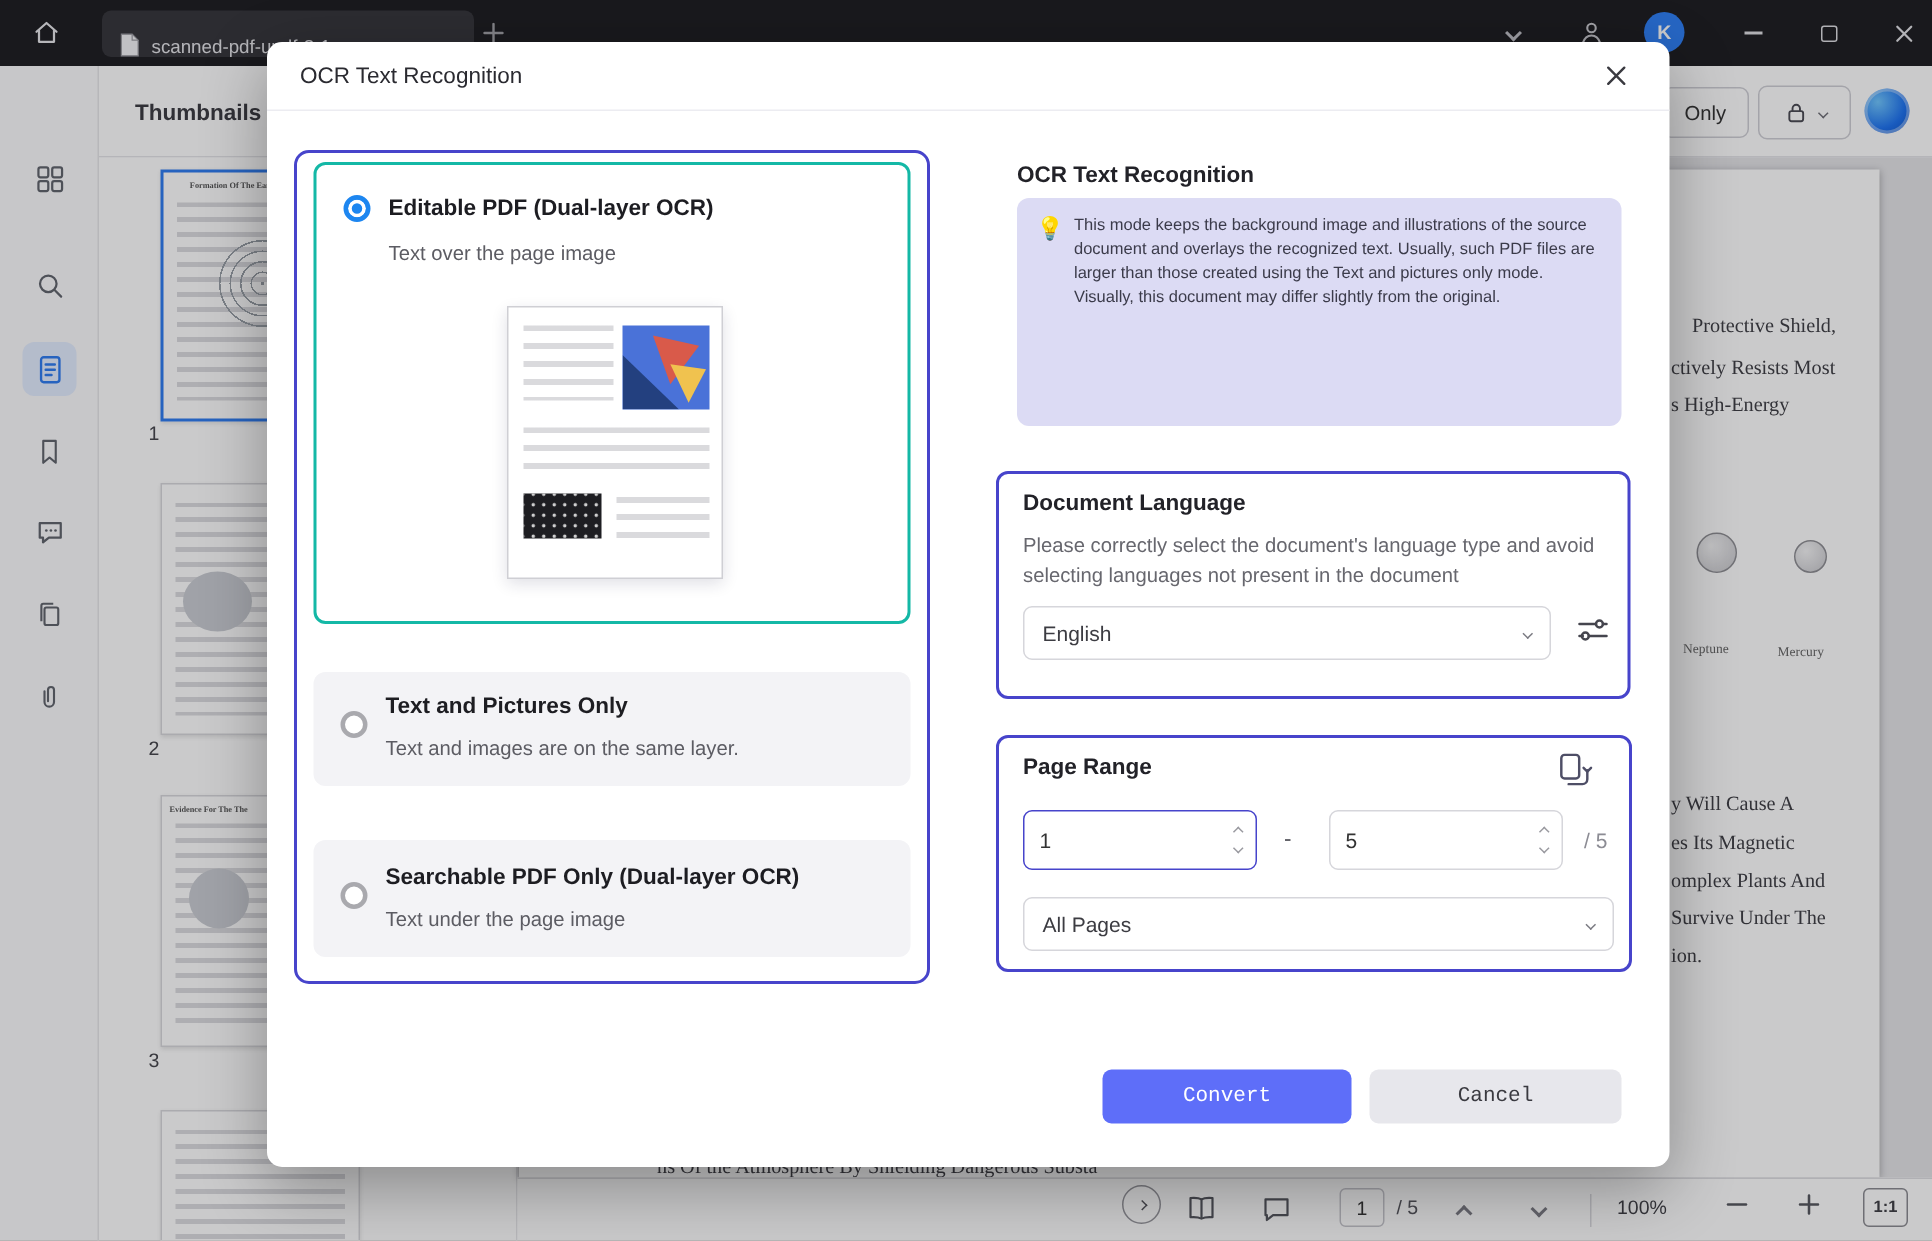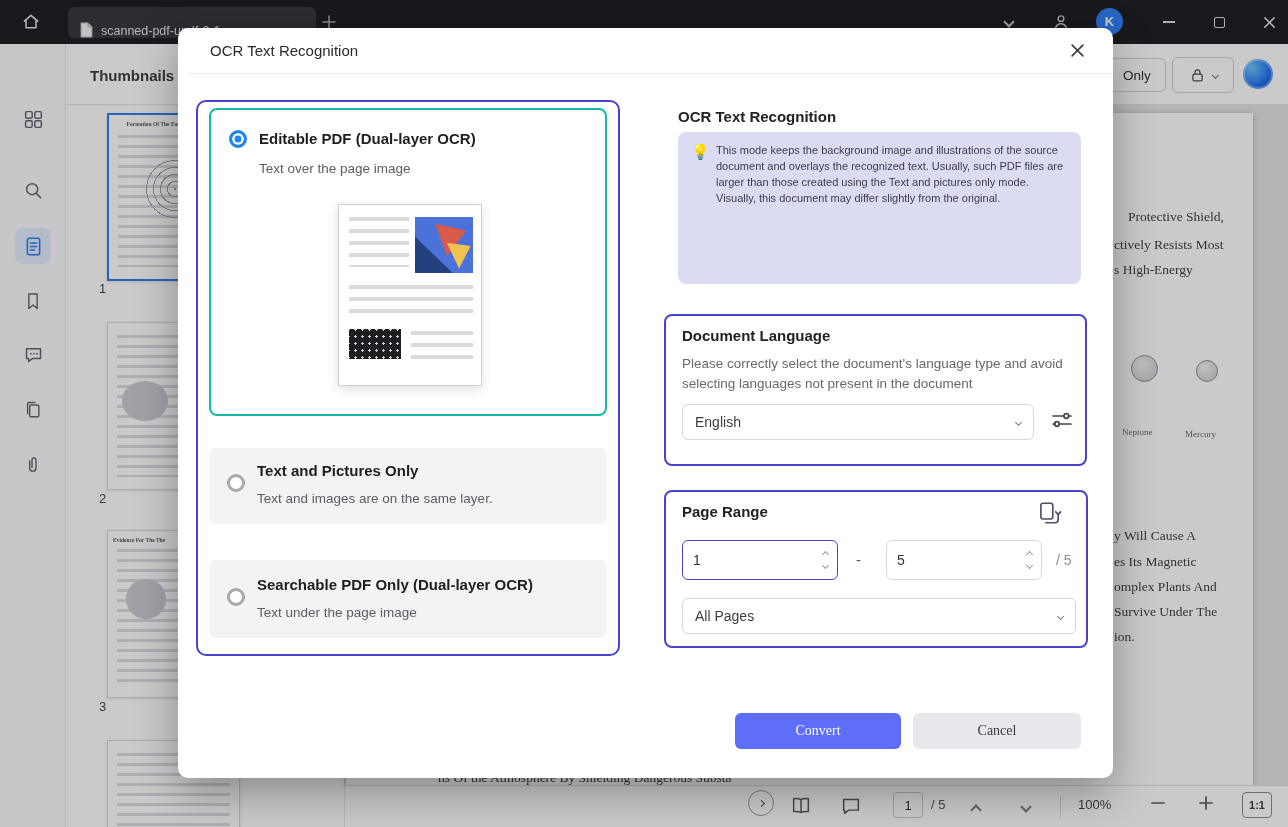--- a/index.html
+++ b/index.html
@@ -48,21 +48,21 @@
   
   .statusbar { background:#fff; border-top:1px solid #dedee2; }
   .st-text { font-size:13px; color:#55555c; }
   .circle-btn { width:26px; height:26px; border-radius:50%; border:1.5px solid #97979d; display:flex; align-items:center; justify-content:center; color:#55555c; cursor:pointer; background:#fff; }
   .pg-input { width:30px; height:26px; border:1px solid #c6c6cc; border-radius:4px; text-align:center; font-size:13px; color:#333; font-family:inherit; }
   .ratio-box { width:30px; height:26px; border:1.2px solid #8a8a90; border-radius:4px; font-size:11px; font-weight:700; color:#3e3e44; display:flex; align-items:center; justify-content:center; cursor:pointer; }
   .st-divider { width:1px; height:22px; background:#d9d9de; }
 
   
   .overlay { left:0; top:0; width:1288px; height:827px; background:rgba(12,12,18,.22); z-index:40; }
-  .modal { background:#fff; border-radius:10px; box-shadow:0 14px 44px rgba(0,0,0,.32); z-index:50;padding-left:10px; }
+  .modal { background:#fff; border-radius:10px; box-shadow:0 14px 44px rgba(0,0,0,.32); z-index:50; }
   .m-titlebar { display:flex; align-items:center; justify-content:space-between; height:46px; padding:0 22px; border-bottom:1px solid #ececf1; }
   .m-title { font-size:15px; font-weight:500; color:#2a2a30; }
   .m-close { width:28px; height:28px; display:flex; align-items:center; justify-content:center; cursor:pointer; }
 
   .opt-wrap { border:2px solid #4744cb; border-radius:10px; }
   .opt-card { border-radius:8px; background:#fff; cursor:pointer; }
   .opt-card.selected { border:2px solid #14b8a6; }
   .opt-card.gray { background:#f3f3f6; }
   .opt-title { font-size:15px; font-weight:700; color:#1d1d22; white-space:nowrap; }
   .opt-sub { font-size:13.5px; color:#5c5c63; white-space:nowrap; }
@@ -91,21 +91,21 @@
 
   .select { display:flex; align-items:center; justify-content:space-between; padding:0 12px; border:1px solid #d6d6db; border-radius:6px; font-size:14px; color:#3c3c42; background:#fff; cursor:pointer; }
 
   .num-field { display:flex; align-items:center; border:1px solid #d6d6db; border-radius:6px; background:#fff; }
   .num-field.focus { border:1.5px solid #4744cb; }
   .num-field input { border:none; outline:none; width:100%; font-size:14px; color:#333; padding:0 10px; background:transparent; font-family:inherit; }
   .steppers { display:flex; flex-direction:column; gap:6px; padding-right:9px; color:#9a9aa0; cursor:pointer; }
   .dash { font-size:15px; color:#55555c; }
   .total { font-size:14px; color:#8c8c94; }
 
-  .btn { border:none; border-radius:6px; font-size:14px; font-family:Liberation Serif, serif; cursor:pointer; background:#e7e7ec; color:#3a3a40; }
+  .btn { border:none; border-radius:6px; font-size:14px; font-family:Liberation Mono, monospace; cursor:pointer; background:#e7e7ec; color:#3a3a40; }
   .btn.primary { background:#5e6ef9; color:#fff; }
 
   
   .cv { display:inline-block; width:8px; height:8px; border-right:2px solid currentColor; border-bottom:2px solid currentColor; }
   .cv.down { transform:rotate(45deg); }
   .cv.up { transform:rotate(-135deg); }
   .cv.right { transform:rotate(-45deg); }
   .cv.s { width:5px; height:5px; border-width:1.5px; }
 </style>
 </head>

